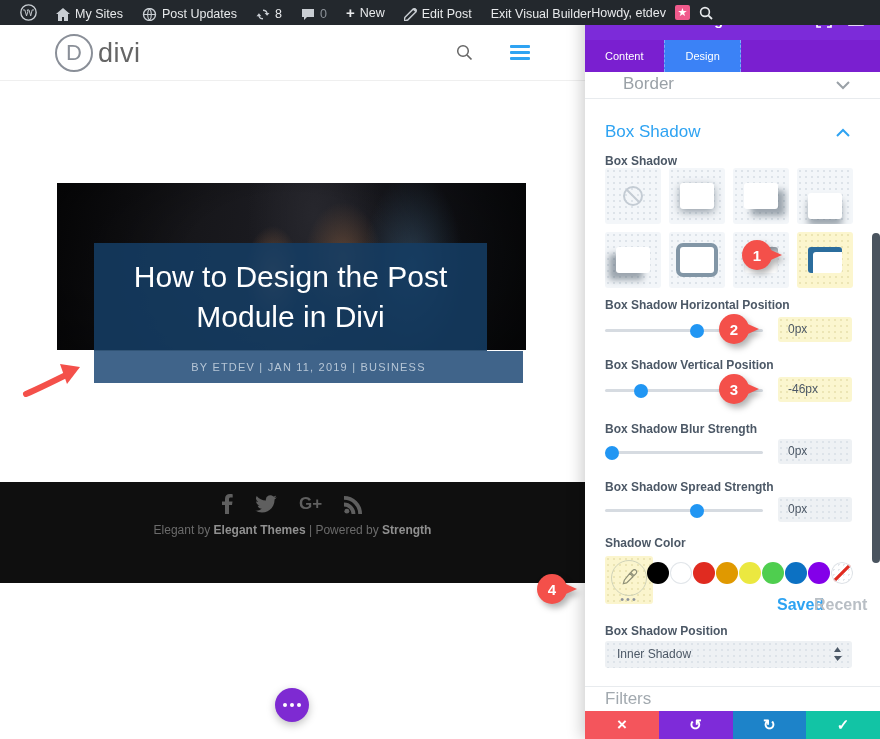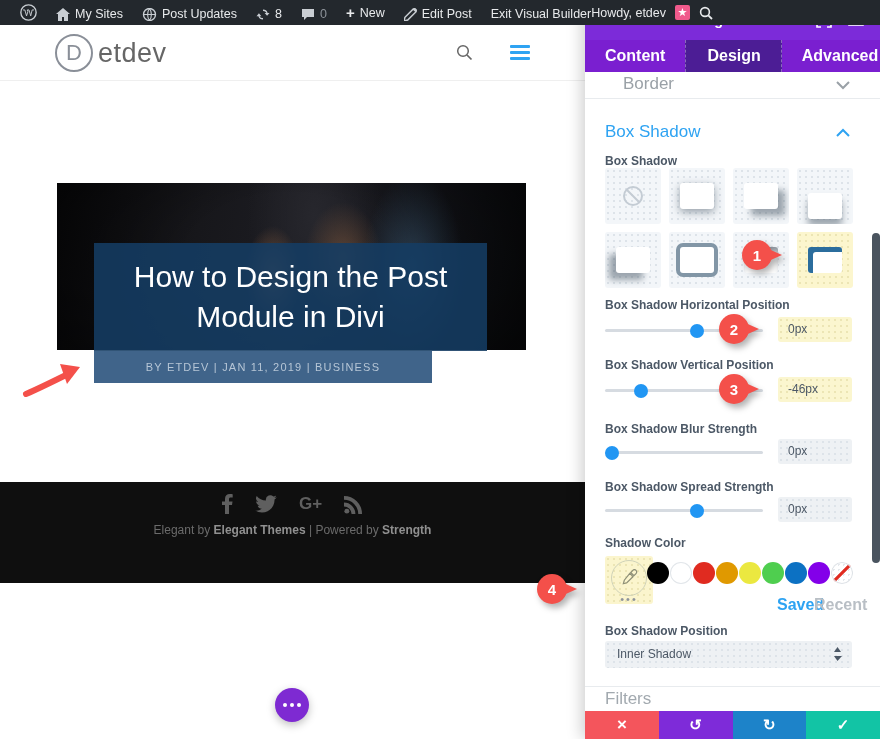--- a/index.html
+++ b/index.html
@@ -35,21 +35,21 @@
       radial-gradient(ellipse 40px 70px at 46% 55%, rgba(141,96,66,.8) 0%, rgba(141,96,66,0) 70%),
       radial-gradient(ellipse 55px 80px at 61% 45%, rgba(120,84,60,.7) 0%, rgba(120,84,60,0) 70%),
       radial-gradient(ellipse 70px 130px at 76% 50%, rgba(46,68,88,.9) 0%, rgba(46,68,88,0) 72%),
       radial-gradient(ellipse 90px 150px at 55% 20%, rgba(40,40,46,.9) 0%, rgba(20,20,24,0) 75%),
       linear-gradient(100deg, #0a0a0c 0%, #17171b 30%, #1d1d23 52%, #121318 78%, #0a0b0d 100%); }
   .hero-photo::after { content:""; position:absolute; inset:0;
     background:radial-gradient(ellipse 260px 160px at 50% 45%, rgba(0,0,0,0) 40%, rgba(0,0,0,.55) 100%); }
   .hero-overlay { position:absolute; left:94px; top:243px; width:393px; height:108px;
     background:rgba(21,60,99,.88); display:flex; align-items:center; justify-content:center; z-index:3; }
   .hero-title { color:#fff; font-size:30px; font-weight:300; line-height:40px; text-align:center; }
-  .hero-meta { position:absolute; left:94px; top:351px; width:338px; height:32px; background:#40648a;
+  .hero-meta { position:absolute; left:94px; top:351px; width:429px; height:32px; background:#40648a;
     display:flex; align-items:center; justify-content:center; z-index:3;
     color:#b6c6d6; font-size:11px; letter-spacing:1.2px; }
 
   .red-arrow { position:absolute; left:22px; top:358px; z-index:4; }
 
   
   .site-footer { position:absolute; left:0; top:482px; width:585px; height:101px; background:#0f0f0f; }
   .social-row { display:flex; justify-content:center; align-items:center; gap:22px; padding-top:11px; }
   .social-ic { color:#5f5f5f; display:flex; align-items:center; justify-content:center; height:22px; cursor:pointer; }
   .gplus { font-size:17px; font-weight:bold; color:#5f5f5f; }
@@ -61,23 +61,23 @@
     box-shadow:0 3px 8px rgba(0,0,0,.25); cursor:pointer; }
   .fab i { width:4px; height:4px; background:#fff; border-radius:50%; }
 
   
   .panel { position:absolute; left:585px; top:0; width:295px; height:739px; background:#fff;
     box-shadow:-4px 0 14px rgba(0,0,0,.18); z-index:20; }
   .panel-header { height:40px; background:#7c2bd9; display:flex; align-items:center; color:#fff; }
   .panel-title { font-size:14.5px; font-weight:bold; padding-left:20px; flex:1; }
   .panel-hicons { display:flex; gap:16px; padding-right:16px; }
   .panel-hicons svg { display:block; cursor:pointer; }
-  .panel-tabs { height:32px; background:#7a1fd0; display:flex; color:#fff; font-size:16px; font-weight:bold; }
+  .panel-tabs { height:32px; background:#7a1fd0; display:flex; color:#fff; font-size:11px; font-weight:normal; }
   .tab { display:flex; align-items:center; padding:0 20px; cursor:pointer; }
-  .tab.active { background:#4c1d95; border-left:1px dashed rgba(255,255,255,.35); border-right:1px dashed rgba(255,255,255,.35);padding-left:21px; }
+  .tab.active { background:#3b82f6; border-left:1px dashed rgba(255,255,255,.35); border-right:1px dashed rgba(255,255,255,.35);padding-left:21px; }
 
   .panel-body { position:absolute; left:0; top:72px; width:295px; height:639px; overflow:hidden; background:#fff; }
   .sec-head { position:absolute; left:20px; font-size:17px; }
   .sec-gray { color:#9aa1a7; }
   .sec-blue { color:#2ea3f2; }
   .chev { position:absolute; right:30px; }
   .divider { position:absolute; left:0; width:295px; height:1px; background:#e8ebee; }
   .ctl-label { position:absolute; left:20px; font-size:12px; font-weight:bold; color:#4c5866; }
 
   .dotted { background-image:radial-gradient(#dde3e9 1px, transparent 1px); background-size:6px 6px; }
@@ -209,21 +209,21 @@
           </svg>
       </span>
     </div>
   </div>
 
   <div class="site-header">
     <div class="logo">
       <div class="logo-circle">
         <span>D</span>
       </div>
-      <span class="logo-text">etdev</span>
+      <span class="logo-text">divi</span>
     </div>
     <span class="hdr-search">
       <svg width="17" height="17" viewBox="0 0 17 17">
           <circle cx="7" cy="7" r="5.3" fill="none" stroke="#666" stroke-width="1.5"></circle>
           <path d="M11 11l4.5 4.5" stroke="#666" stroke-width="1.7"></path>
         </svg>
     </span>
     <span class="hamburger">
         <span></span>
         <span></span>
@@ -290,23 +290,20 @@
             <rect x="3" y="3" width="4" height="8" fill="#fff"></rect>
           </svg>
       </div>
     </div>
     <div class="panel-tabs">
       <div class="tab">
           <span>Content</span>
         </div>
       <div class="tab active">
           <span>Design</span>
-        </div>
-      <div class="tab">
-          <span>Advanced</span>
         </div>
     </div>
 
     <div class="panel-body">
 
       <div class="sec-head sec-gray" style="top:2px;margin-left:18px;">Border</div>
       <svg class="chev" style="top:9px;" width="14" height="9" viewBox="0 0 14 9">
           <path d="M1 1l6 6 6-6" fill="none" stroke="#9aa1a7" stroke-width="2"></path>
         </svg>
       <div class="divider" style="top:26px;"></div>

